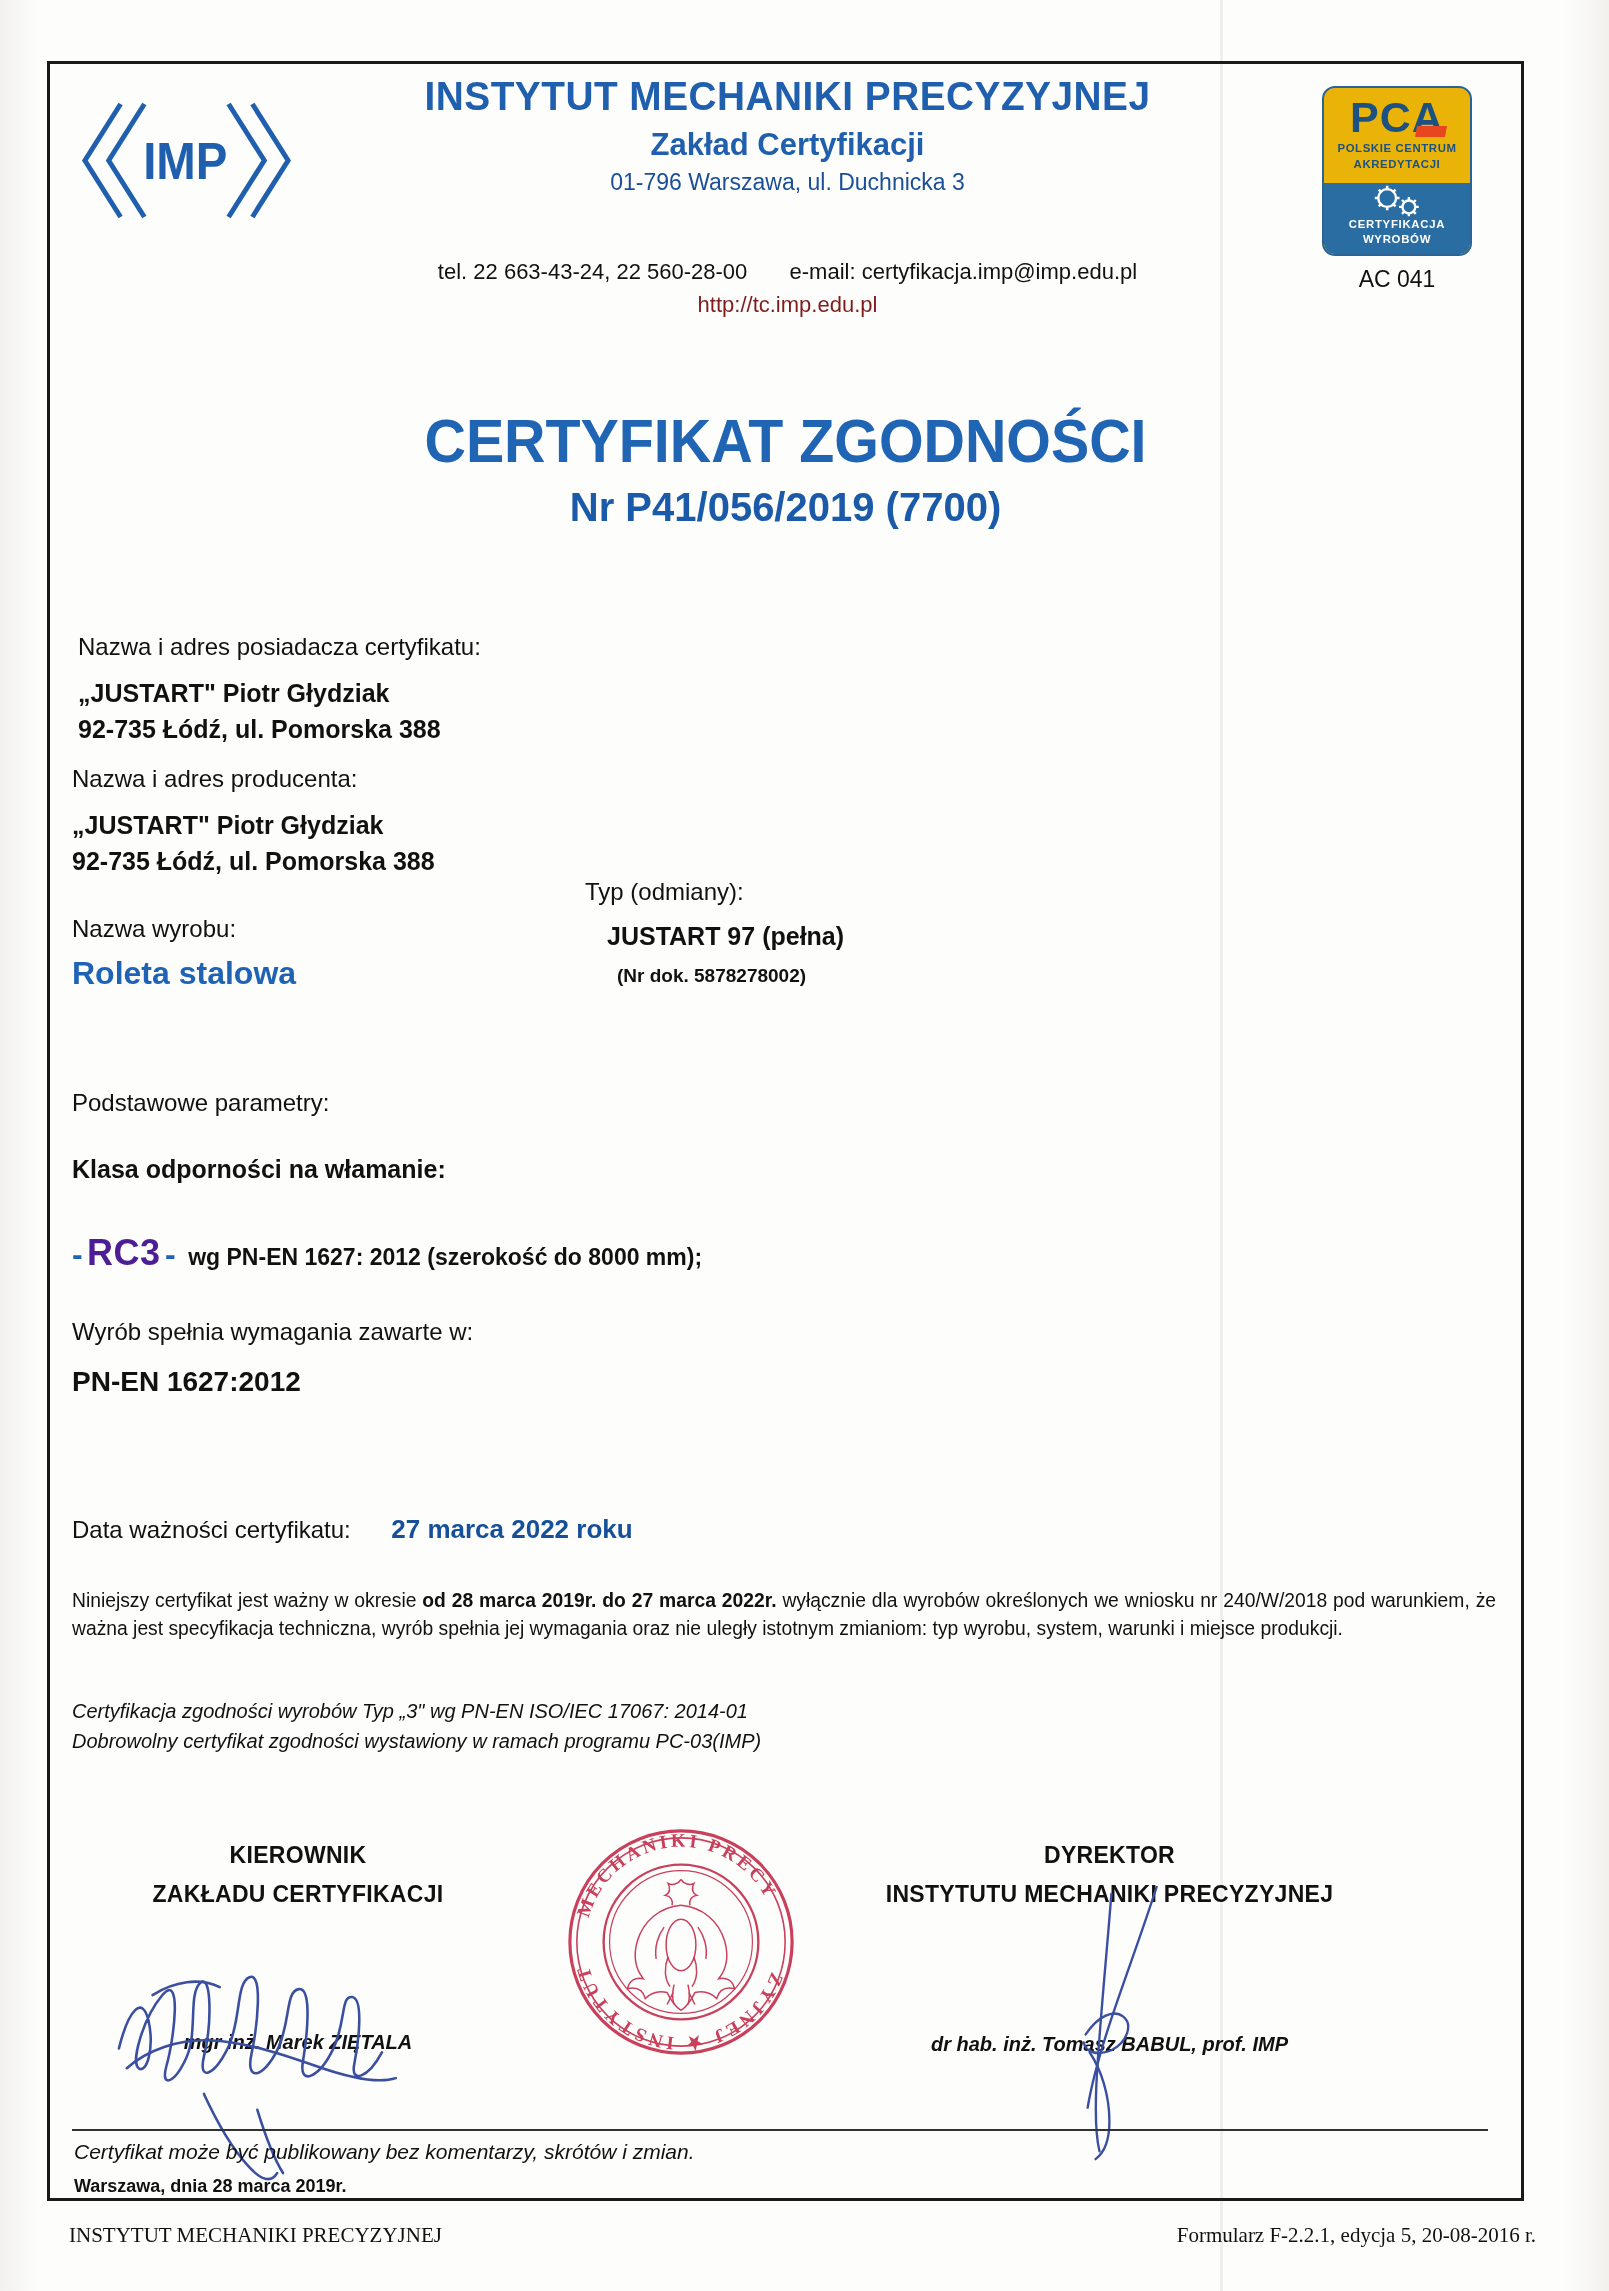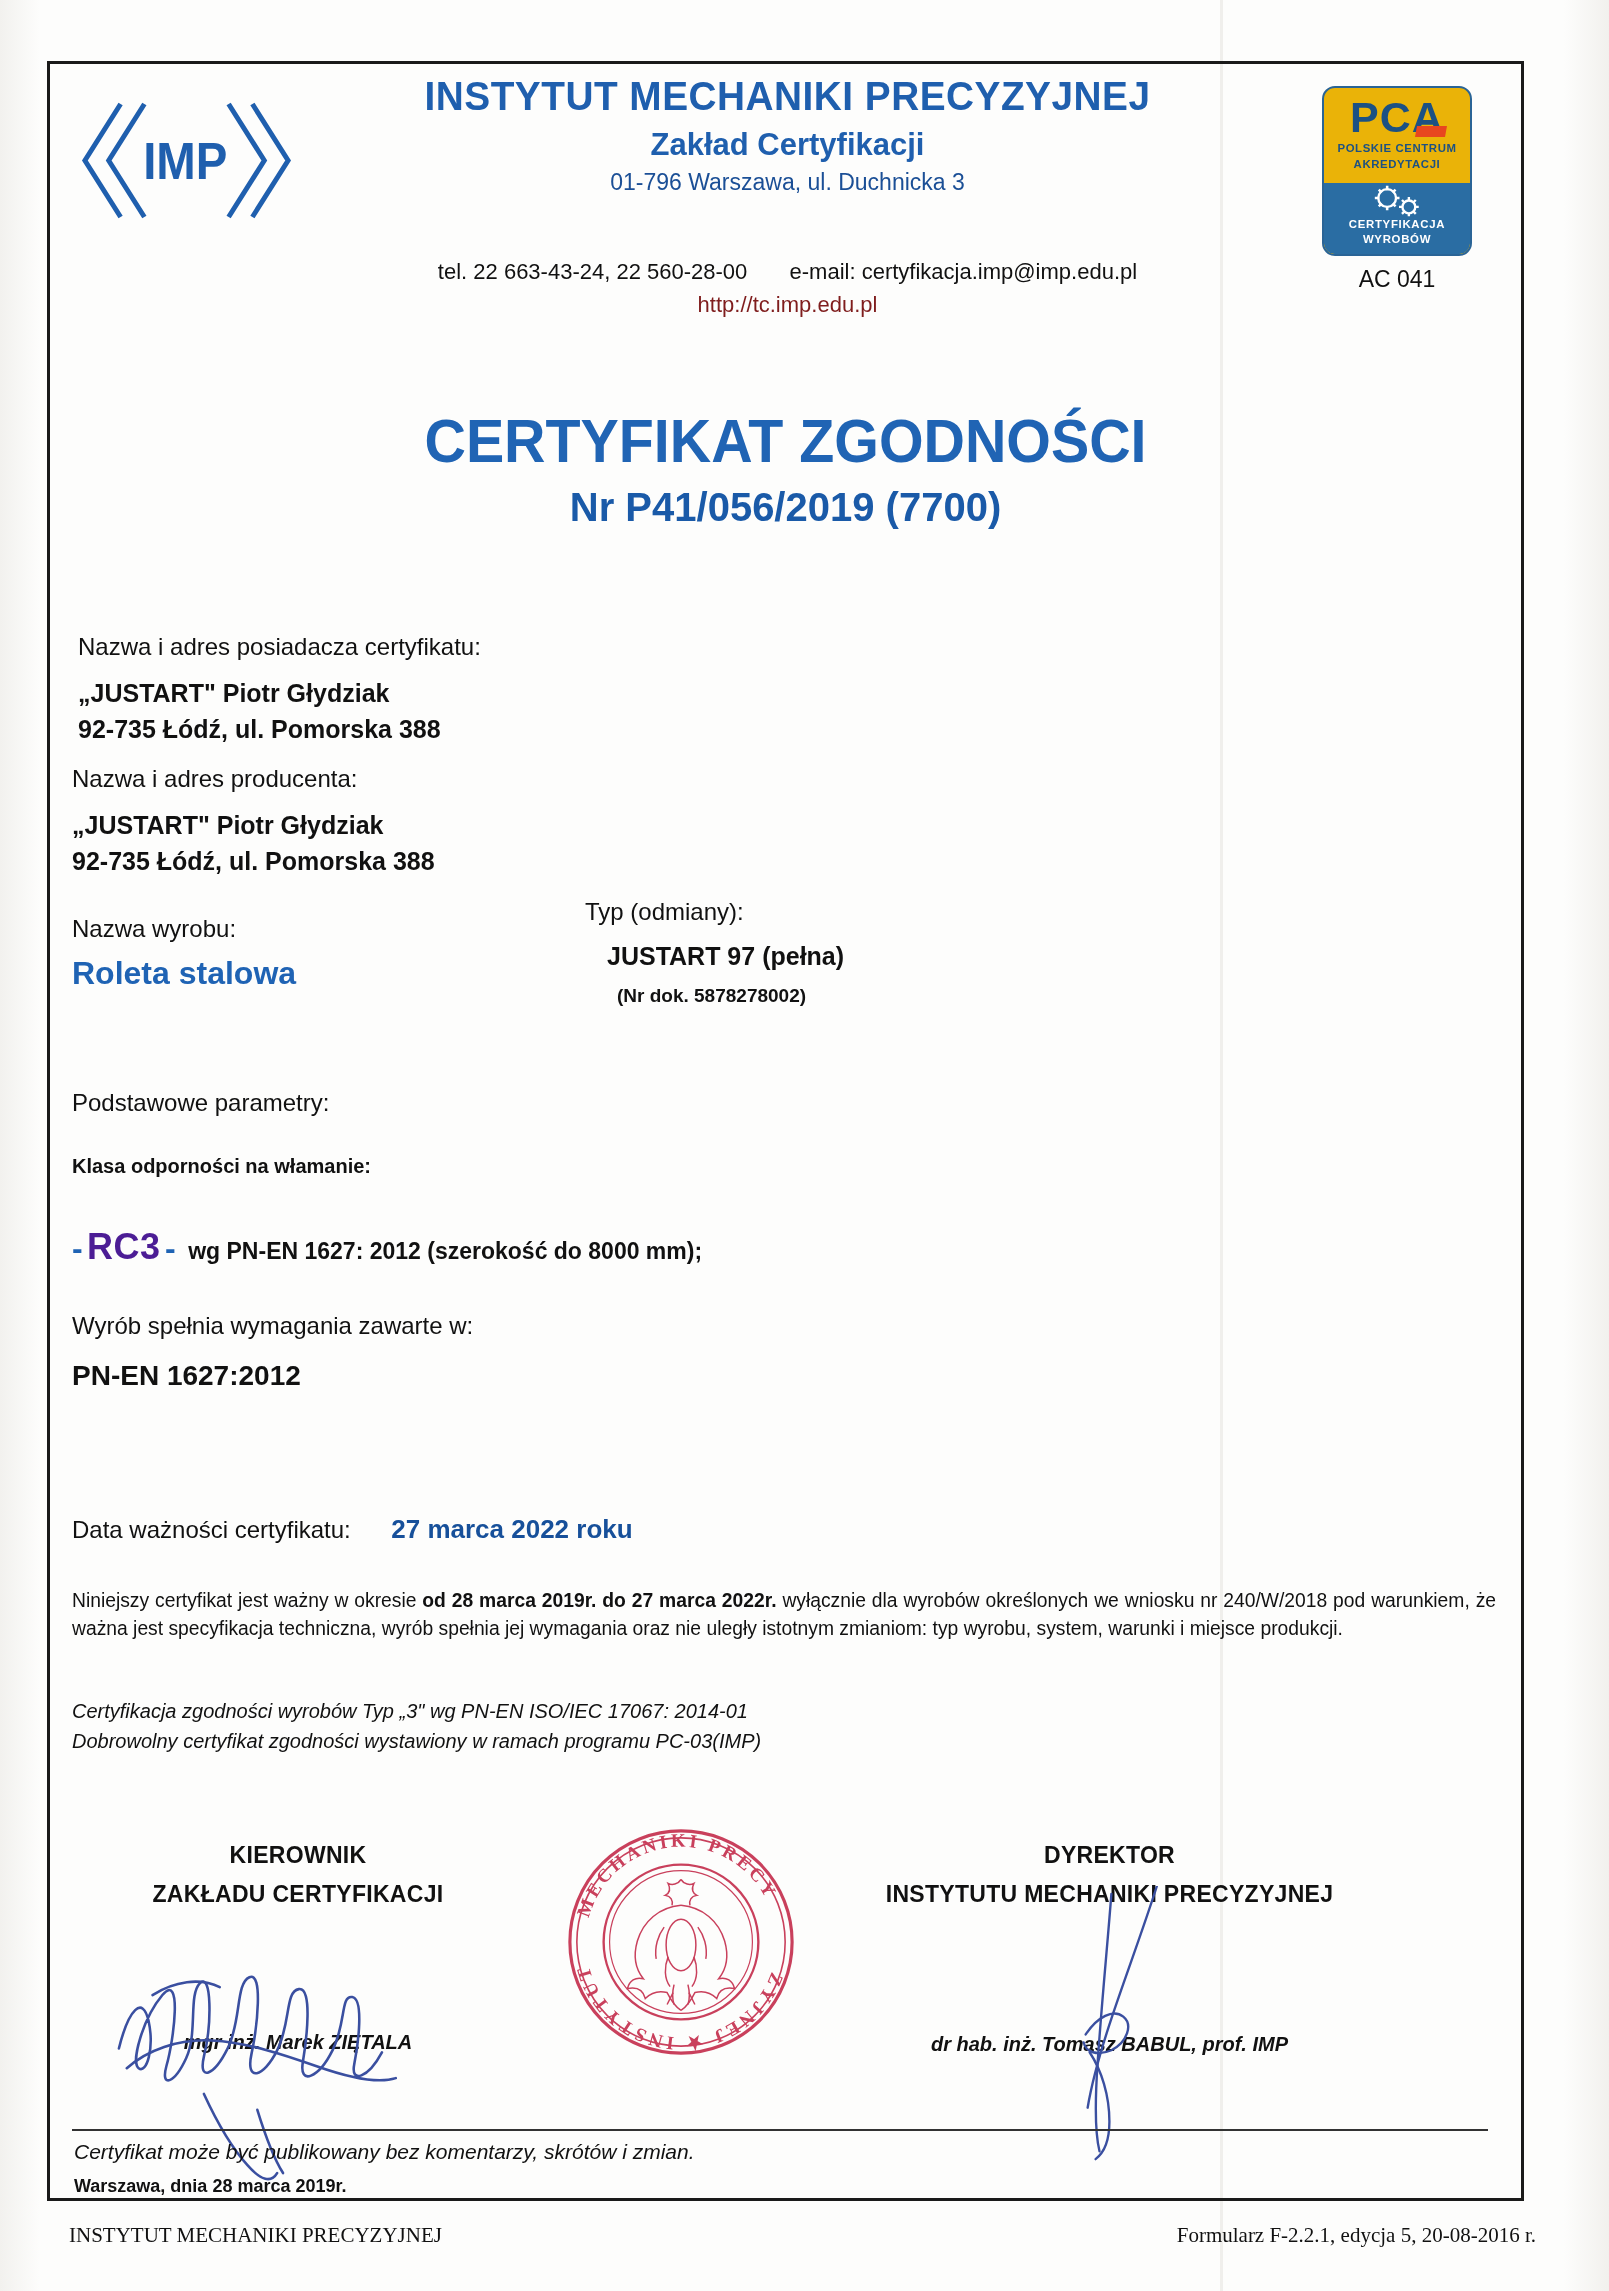--- a/index.html
+++ b/index.html
@@ -221,40 +221,40 @@
   .addr-line { line-height: 1.45; }
   .lbl-gap { margin-bottom: 14px; }
 
   #product-block { left: 22px; top: 851px; }
   .product-name {
     font-size: 32px;
     font-weight: bold;
     color: #1f63b4;
     margin-top: 12px;
   }
-  #type-block { left: 535px; top: 834px; }
+  #type-block { left: 535px; top: 814px; }
   .type-value {
     font-size: 25px;
     font-weight: bold;
     color: #111;
     margin-top: 16px;
     margin-left: 22px;
   }
   .type-doc {
     font-size: 19px;
     font-weight: bold;
     color: #111;
     margin-top: 14px;
     margin-left: 32px;
   }
 
   #params-block { left: 22px; top: 1025px; }
   .params-head { font-size: 24px; color: #111; }
   .params-sub {
-    font-size: 20px;
+    font-size: 25px;
     font-weight: bold;
     color: #111;
     margin-top: 38px;
   }
   .rc-row {
     margin-top: 48px;
     white-space: nowrap;
   }
   .rc-dash {
     font-size: 32px;

